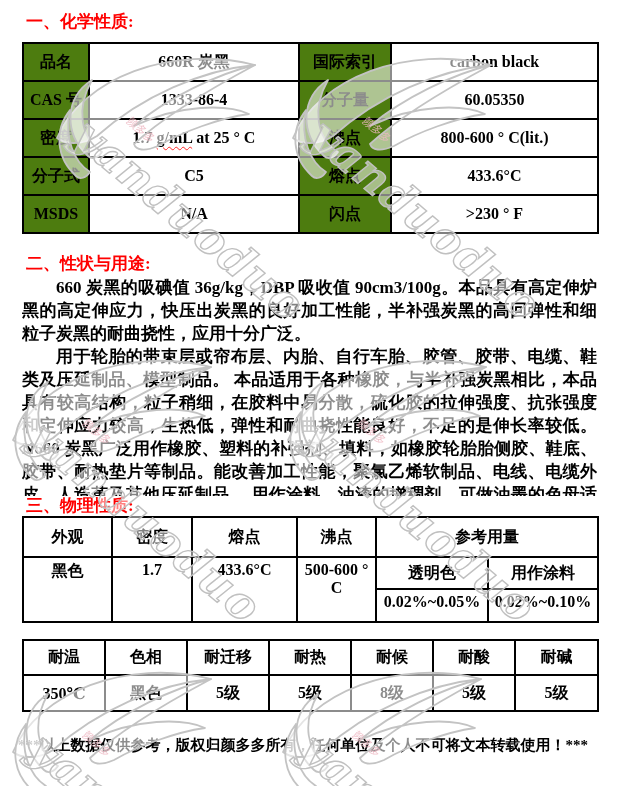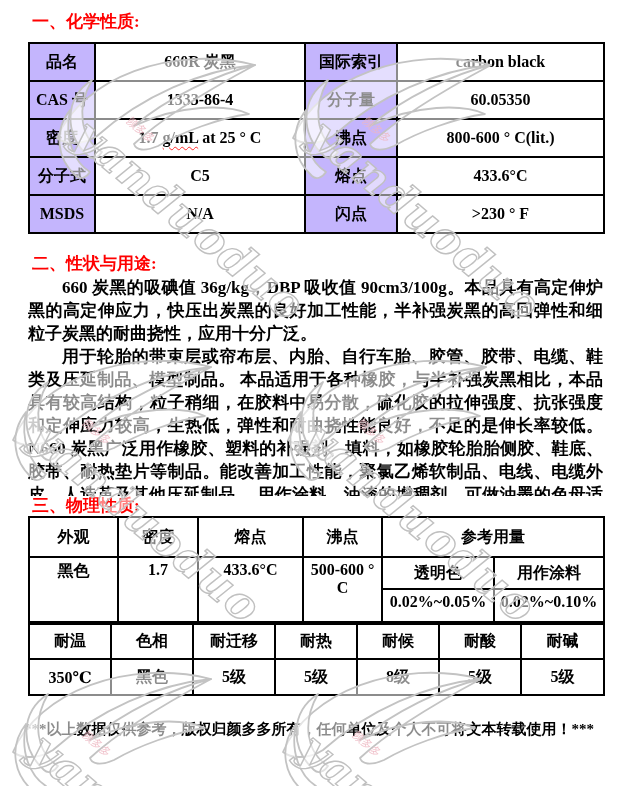--- a/index.html
+++ b/index.html
@@ -1,42 +1,42 @@
 <!DOCTYPE html>
 <html><head>
 <meta charset="utf-8">
 <style>
   html,body{margin:0;padding:0;background:#ffffff;}
   .page{position:relative;width:632px;height:786px;overflow:hidden;background:#fff;
         font-family:"Liberation Serif","DejaVu Serif",serif;color:#000;}
-  .content{position:relative;z-index:1;padding-left:28px;width:575px;}
+  .content{position:relative;z-index:1;padding-left:22px;width:575px;}
   h2.sec{color:#ff0000;font-size:17px;line-height:20px;font-weight:bold;margin:0 0 0 4px;}
   h2.s1{margin-top:12px;}
   h2.s2{margin-top:20px;}
   h2.s3{margin-top:0;}
   h2.s4{margin-top:21px;}
 
   table{border-collapse:collapse;table-layout:fixed;width:575px;font-size:16px;font-weight:bold;}
   td{border:2px solid #000;text-align:center;vertical-align:middle;padding:0 2px;overflow:hidden;}
 
   .t1{margin-top:10px;}
   .t1 tr{height:38px;}
-  .t1 td.lab{background:#c4b5fd;}
+  .t1 td.lab{background:#4d7c0f;}
 
   .paras{height:220px;overflow:hidden;margin-top:2px;}
   .paras p{margin:0;font-size:17px;line-height:23px;font-weight:bold;text-indent:2em;
            text-align:justify;width:575px;}
 
   .t2{margin-top:0;}
   .t2 tr.hd{height:40px;font-family:Liberation Mono, monospace;}
   .t2 tr.r2{height:32px;}
   .t2 tr.r3{height:33px;}
   .t2 td.topal{vertical-align:top;padding-top:3px;}
 
-  .t3{margin-top:0;border-radius:10px;}
+  .t3{margin-top:16px;border-radius:10px;}
   .t3 tr.hd{height:35px;}
   .t3 tr.vals{height:36px;}
 
   .footer{margin:24px 0 0 -4px;font-size:15px;font-weight:bold;white-space:nowrap;}
 
   .wavy{text-decoration:underline;text-decoration-style:wavy;text-decoration-color:#ff2a2a;
         text-decoration-thickness:1px;text-underline-offset:3px;}
 
   .wm-layer{position:absolute;left:0;top:0;width:632px;height:786px;z-index:2;pointer-events:none;}
 </style>

